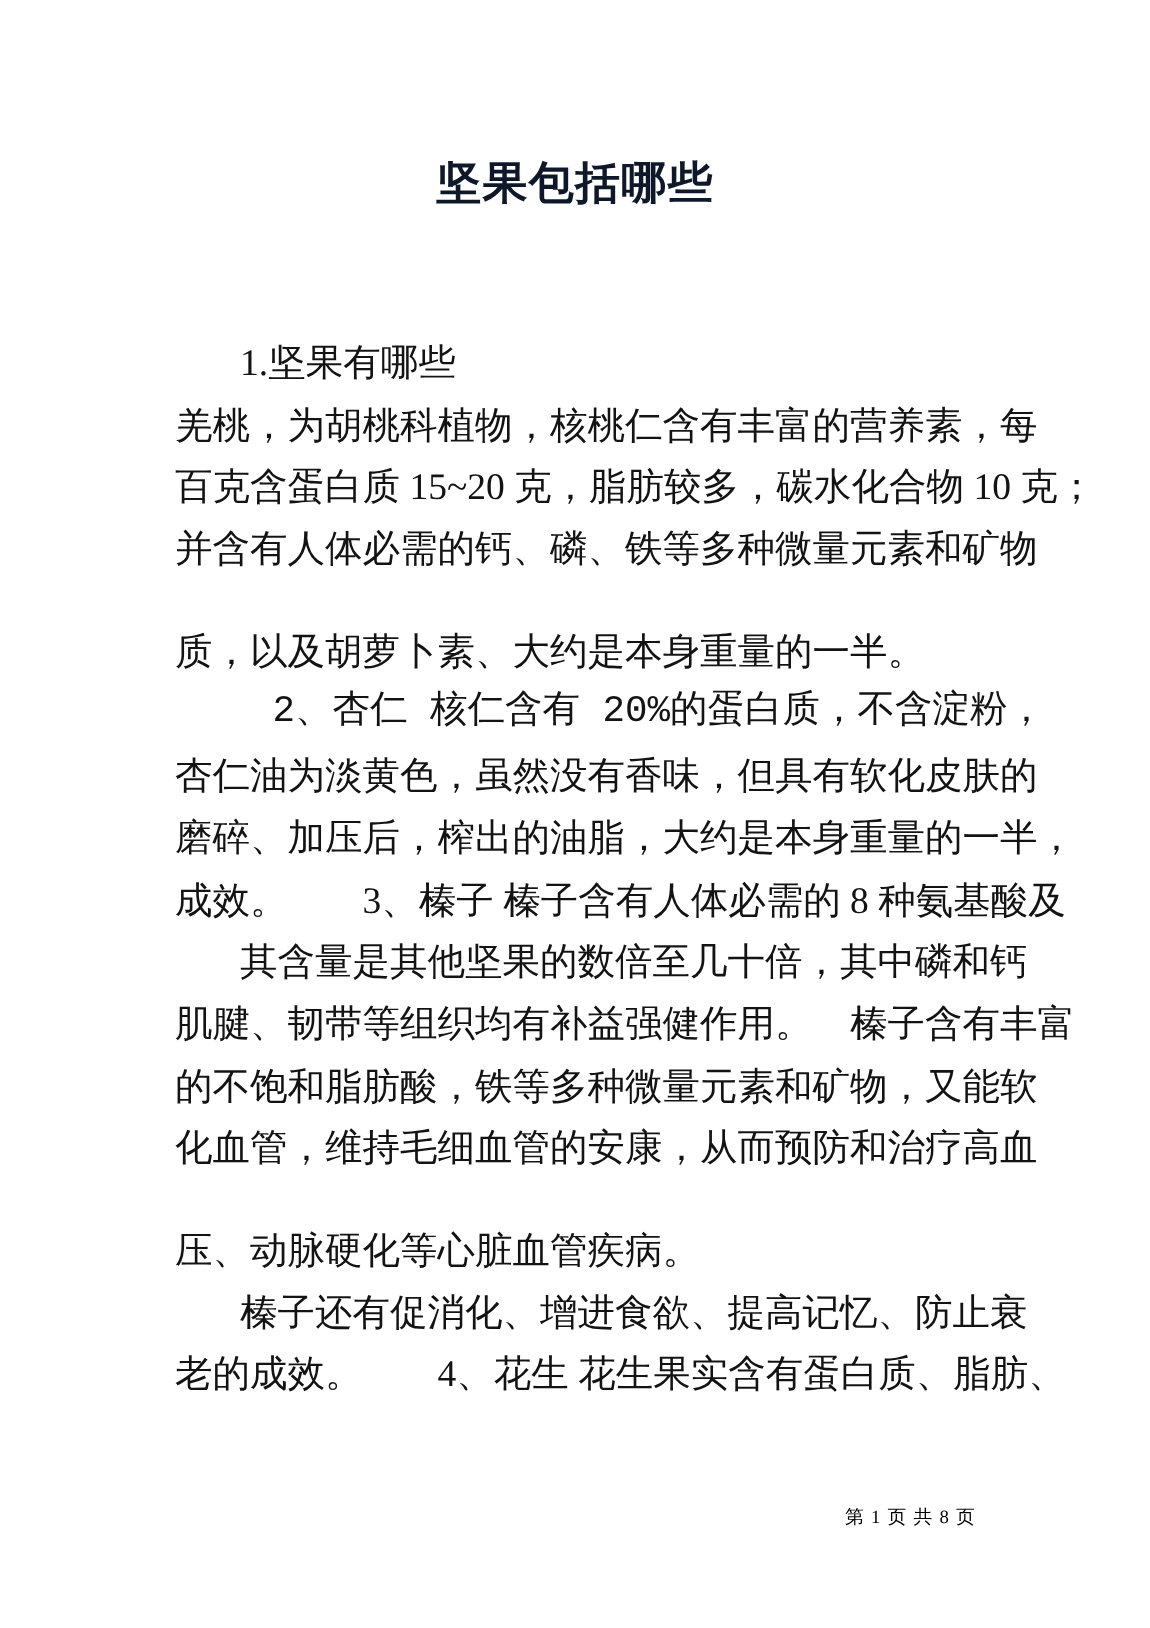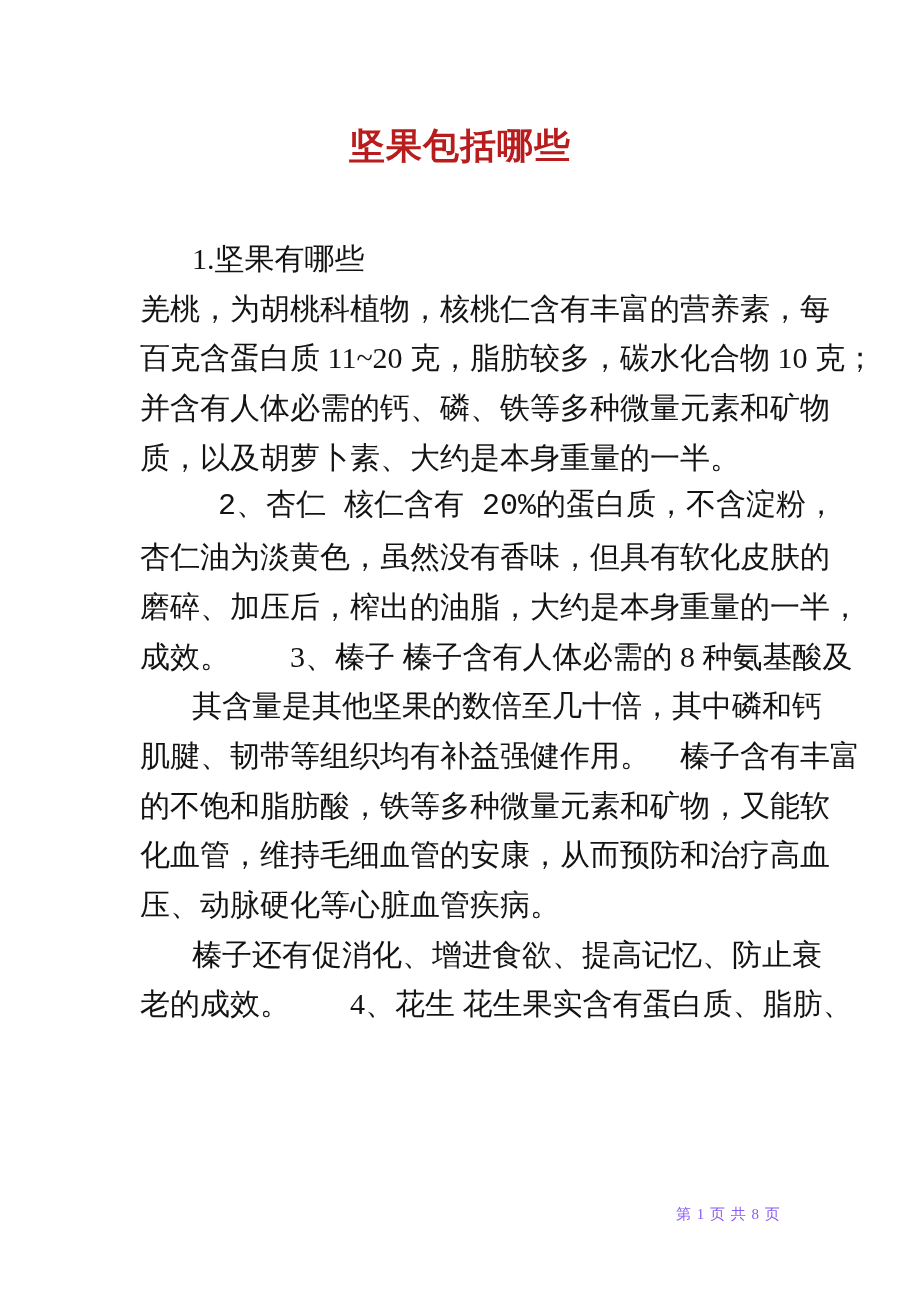--- a/index.html
+++ b/index.html
@@ -19,64 +19,65 @@
   .doc-title {
     position: absolute;
     top: 121px;
     left: 0;
     width: 920px;
     text-align: center;
     font-size: 36px;
     line-height: 50px;
     font-weight: 700;
     letter-spacing: 1px;
-    color: #b91c1c;
+    color: #0f172a;
   }
   .doc-body {
     position: absolute;
     left: 140px;
     top: 234px;
     width: 650px;
   }
   .ln {
     font-size: 30px;
     line-height: 49.7px;
     height: 49.7px;
     text-align: justify;
     text-align-last: justify;
     white-space: nowrap;
     overflow: visible;
   }
   .ln.left {
     text-align: left;
     text-align-last: left;
+    margin-top: 32px;
   }
   .ind-a { text-indent: 52px; }
   .ind-b { text-indent: 78px; font-family: Liberation Mono, monospace; }
   .page-footer {
     position: absolute;
     left: 676px;
     top: 1204px;
     font-size: 15px;
     line-height: 20px;
     letter-spacing: 1px;
-    color: #8b5cf6;
+    color: #000000;
   }
 </style>
 </head>
 <body>
 
 <div class="page">
 
   <div class="doc-title">坚果包括哪些</div>
 
   <div class="doc-body">
     <div class="ln left ind-a">1.坚果有哪些</div>
     <div class="ln">羌桃，为胡桃科植物，核桃仁含有丰富的营养素，每</div>
-    <div class="ln">百克含蛋白质 11~20 克，脂肪较多，碳水化合物 10 克；</div>
+    <div class="ln">百克含蛋白质 15~20 克，脂肪较多，碳水化合物 10 克；</div>
     <div class="ln">并含有人体必需的钙、磷、铁等多种微量元素和矿物</div>
     <div class="ln left">质，以及胡萝卜素、大约是本身重量的一半。</div>
     <div class="ln ind-b">2、杏仁 核仁含有 20%的蛋白质，不含淀粉，</div>
     <div class="ln">杏仁油为淡黄色，虽然没有香味，但具有软化皮肤的</div>
     <div class="ln">磨碎、加压后，榨出的油脂，大约是本身重量的一半，</div>
     <div class="ln">成效。　　3、榛子 榛子含有人体必需的 8 种氨基酸及</div>
     <div class="ln ind-a">其含量是其他坚果的数倍至几十倍，其中磷和钙</div>
     <div class="ln">肌腱、韧带等组织均有补益强健作用。　榛子含有丰富</div>
     <div class="ln">的不饱和脂肪酸，铁等多种微量元素和矿物，又能软</div>
     <div class="ln">化血管，维持毛细血管的安康，从而预防和治疗高血</div>

